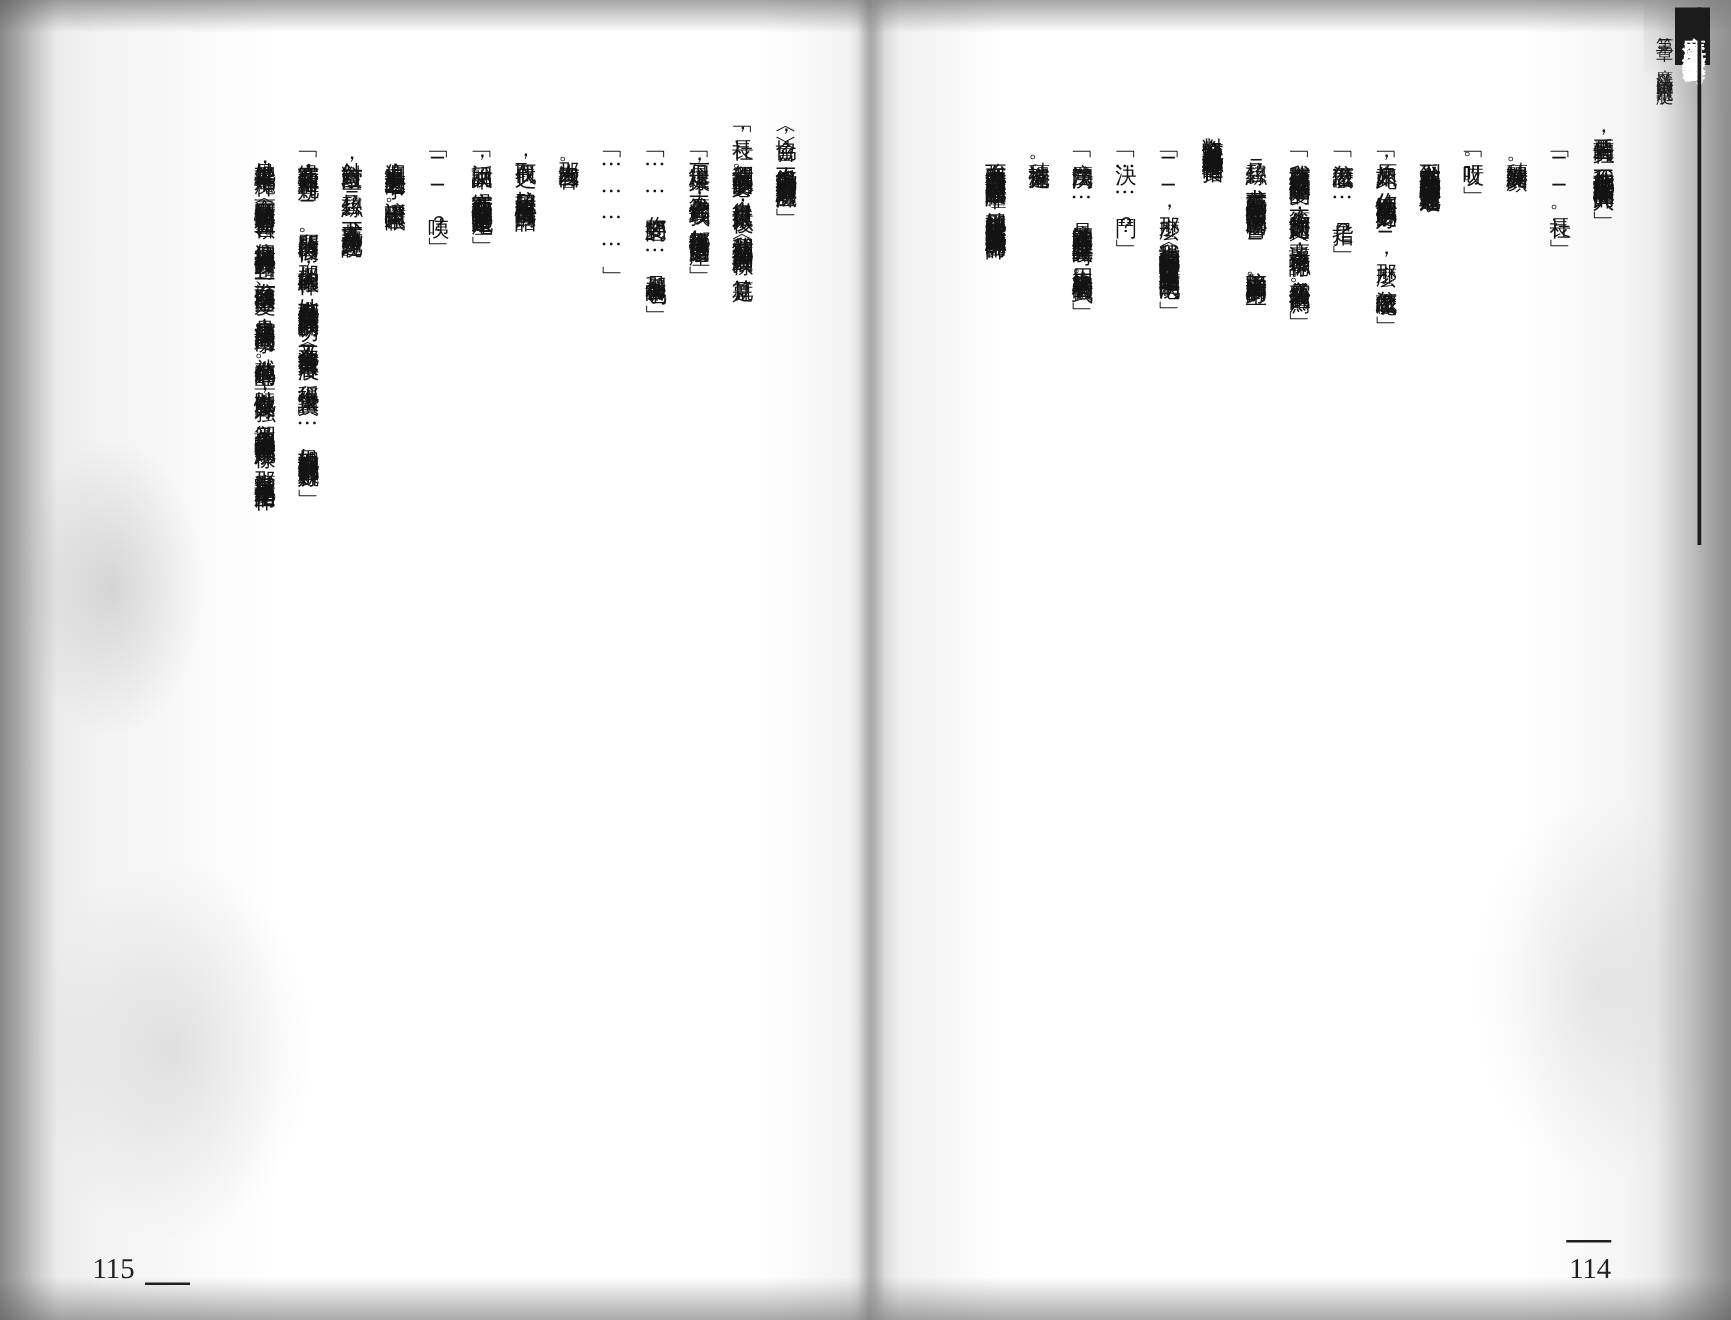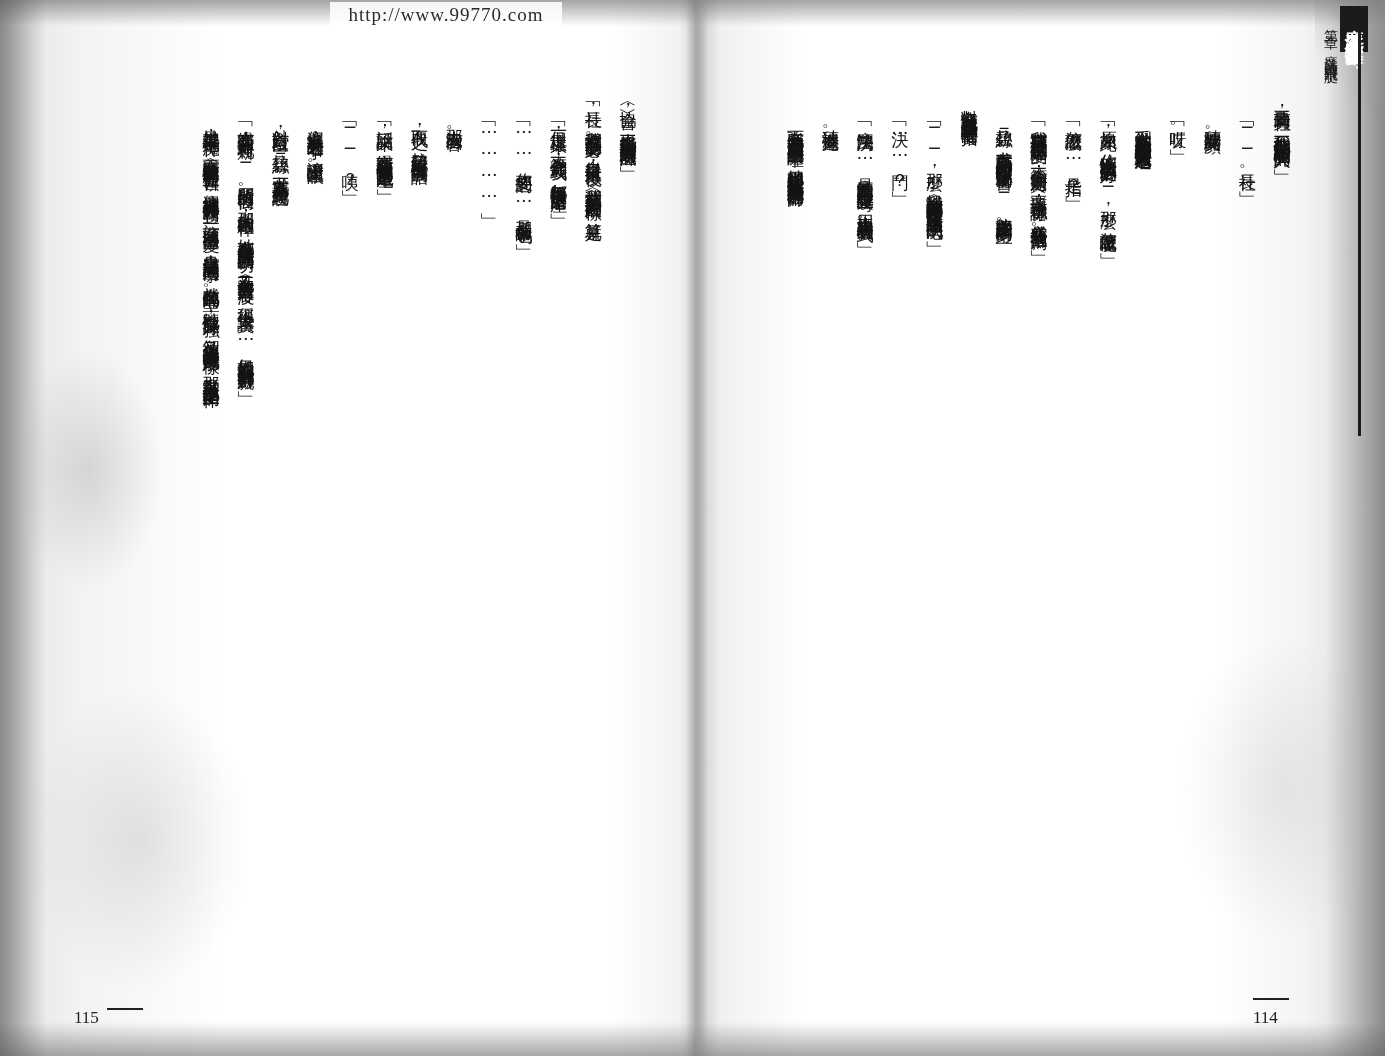--- a/index.html
+++ b/index.html
@@ -158,24 +158,24 @@
   }
   .page-text p.indent {
     padding-top: 20px;
   }
 
   
   .folio {
     position: absolute;
     bottom: 28px;
     font-family: "Liberation Serif", serif;
-    font-size: 17px;
+    font-size: 23px;
     color: #202020;
     display: flex;
-    align-items: flex-start;
+    align-items: flex-end;
     gap: 8px;
   }
   .folio .rule {
     display: inline-block;
     width: 36px;
     height: 2px;
     background: #202020;
   }
   #folio-right { right: 96px; flex-direction: column; }
   #folio-left  { left: 74px; }
@@ -188,21 +188,20 @@
   <div class="scan-shadow-top"></div>
   <div class="scan-shadow-bottom"></div>
   <div class="scan-shadow-left"></div>
   <div class="scan-shadow-right"></div>
   <div class="gutter"></div>
   <div class="corner-fold"></div>
   <div class="smudge-a"></div>
   <div class="smudge-b"></div>
   <div class="smudge-c"></div>
 
-  <div class="watermark">http://www.99770.com</div>
 
   <div class="running-head">
     <div class="rh-rule"></div>
     <div class="rh-sub">第二章　魔法師與飛艇</div>
     <div class="rh-block">魔法人力派遣公司</div>
   </div>
 
   <div class="page-text" id="right-page-text">
     <p>重要的社員，我不能把他們託付給才剛碰面的外人。」</p>
     <p class="indent">「──社長。」</p>

